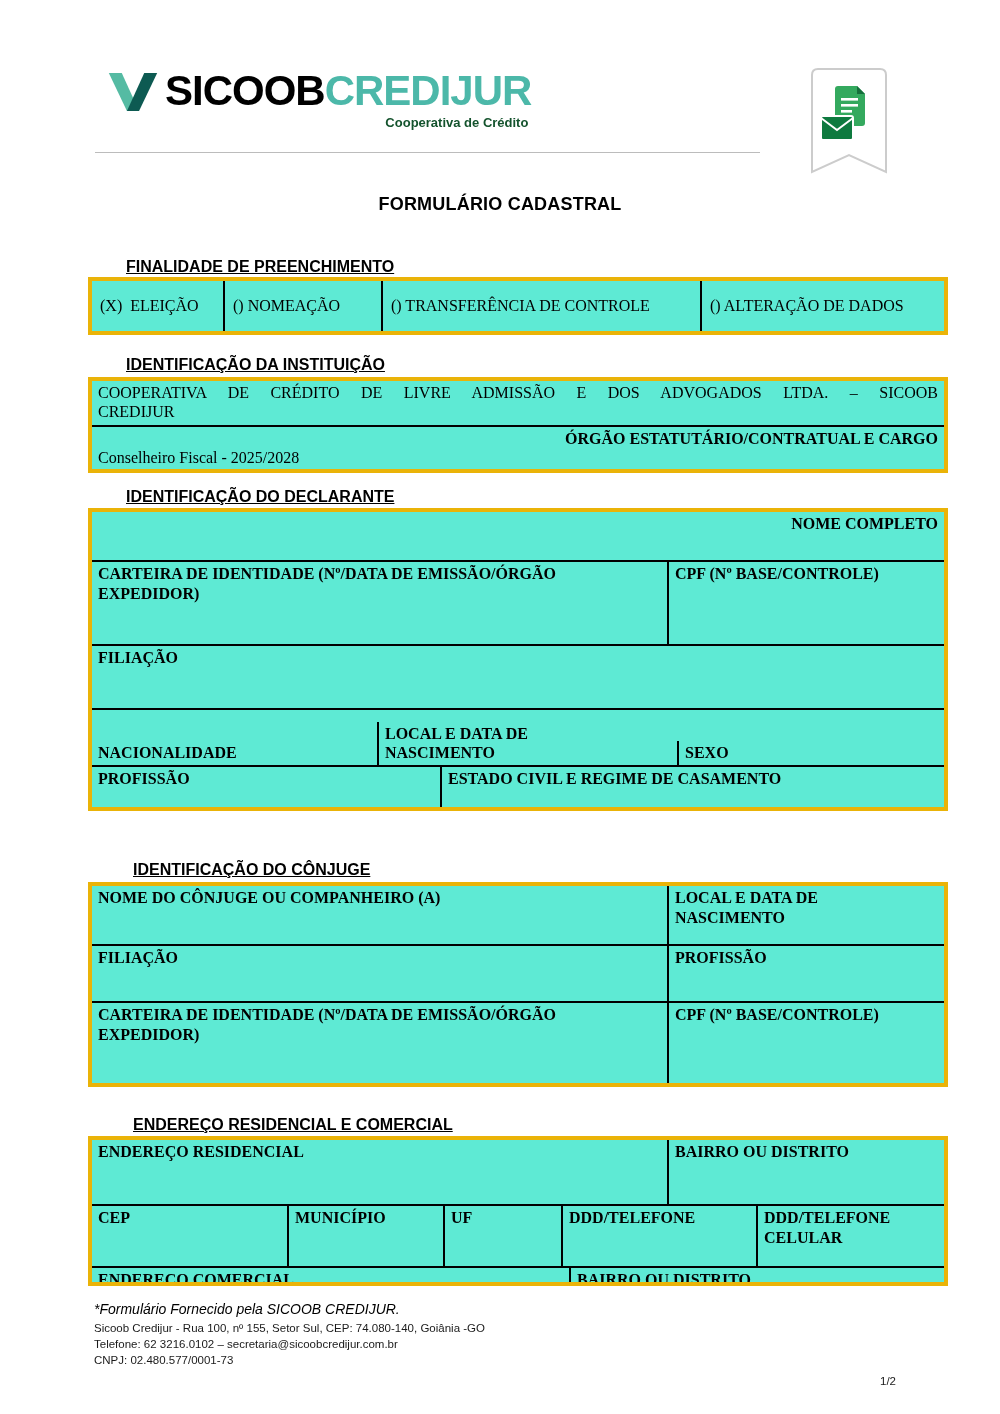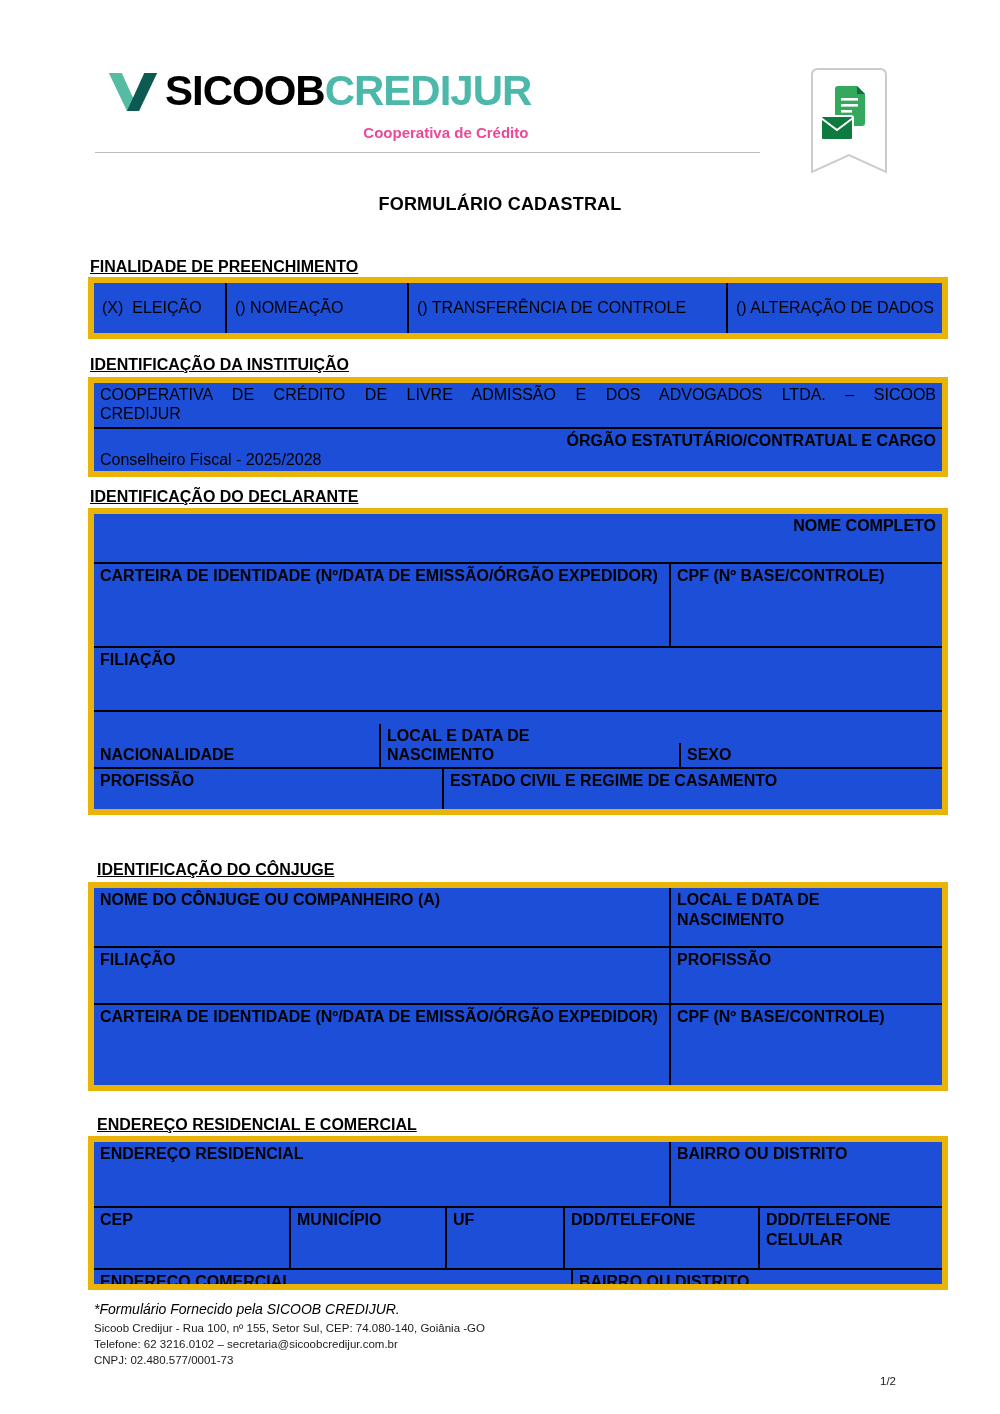--- a/index.html
+++ b/index.html
@@ -6,49 +6,49 @@
   html, body { background:#ffffff; }
   body { width:1000px; font-family:"Liberation Sans", sans-serif; color:#000; }
   .page { position:relative; width:1000px; height:1414px; background:#fff; overflow:hidden; }
 
   
   .logo { position:absolute; top:70px; left:108px; display:flex; align-items:flex-start; gap:7px; }
   .logo-mark { margin-top:3px; }
   .brand { font-size:42px; font-weight:bold; letter-spacing:-1px; line-height:1.0; white-space:nowrap; }
   .brand-primary { color:#000000; }
   .brand-secondary { color:#4cb8a9; }
-  .tagline { text-align:right; font-size:15px; font-weight:bold; color:#ec4899; margin-top:12px; padding-right:3px; }
+  .tagline { text-align:right; font-size:13px; font-weight:bold; color:#14532d; margin-top:3px; padding-right:3px; }
   .ribbon { position:absolute; top:64px; left:804px; }
   .separator { position:absolute; top:152px; left:95px; width:665px; border-top:1px solid #bcbcbc; }
   .doc-title { position:absolute; top:194px; left:0; width:1000px; text-align:center; font-size:18px; font-weight:bold; letter-spacing:.2px; }
 
   .abs { position:absolute; left:88px; width:860px; }
-  .sec-heading { font-size:16px; font-weight:bold; text-decoration:underline; padding-left:2px; white-space:nowrap; }
+  .sec-heading { font-size:16px; font-weight:bold; text-decoration:underline; padding-left:2px; white-space:nowrap;margin-left:36px; }
   .indent { padding-left:9px; }
 
   .pos-fin-h  { top:258px; }  .pos-fin-t  { top:277px; }
   .pos-inst-h { top:356px; }  .pos-inst-t { top:377px; }
   .pos-dec-h  { top:488px; }  .pos-dec-t  { top:508px; }
   .pos-con-h  { top:861px; }  .pos-con-t  { top:882px; }
   .pos-end-h  { top:1116px; } .pos-end-t  { top:1136px; }
   .pos-footer { top:1301px; }
 
   
-  .ftable { border:6px solid #eab308; background:#1d4ed8; }
+  .ftable { border:4px solid #eab308; background:#5eead4;font-family:Liberation Serif, serif; }
   .frow { display:flex; }
   .frow + .frow { border-top:2px solid #000; }
   .fcell { padding:2px 6px; overflow:hidden; }
   .fcell + .fcell { border-left:2px solid #000; }
   .flabel { display:block; font-size:16px; font-weight:bold; line-height:1.22; }
   .flex1 { flex:1; }
 
   
   .fin-row { height:50px; }
   .fin-row .fcell { display:flex; align-items:center; font-size:16px; padding-left:8px; white-space:nowrap; }
-  .fw1 { width:131px; } .fw2 { width:182px; } .fw3 { width:319px; }
+  .fw1 { width:131px; } .fw2 { width:158px; } .fw3 { width:319px; }
 
   
   .inst-name { padding:2px 6px; height:44px; font-size:16px; line-height:1.2; }
   .inst-name .l1 { text-align:justify; text-align-last:justify; }
   .inst-orgao { border-top:2px solid #000; padding:2px 6px; font-size:16px; line-height:1.2; }
   .inst-orgao .lab { font-weight:bold;text-align:right; }
 
   
   .dec-r1 { height:48px;text-align:right; } .dec-r2 { height:84px; } .dec-r3 { height:64px; }
   .dec-r4 { height:57px;align-items:flex-end; } .dec-r5 { height:42px; }

